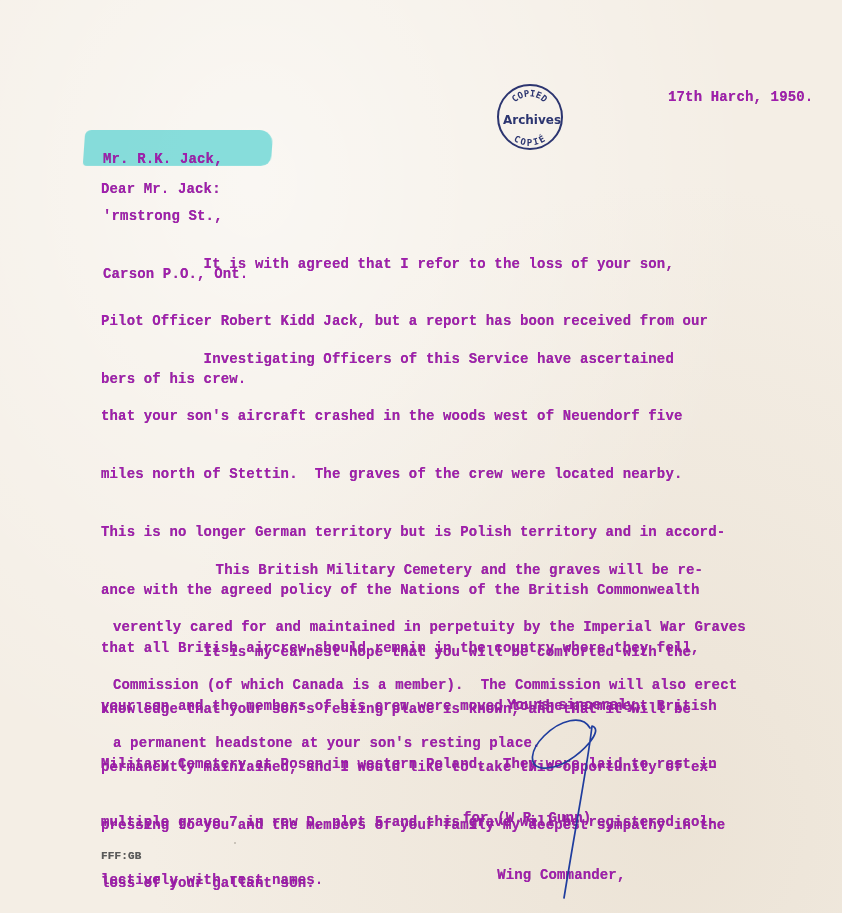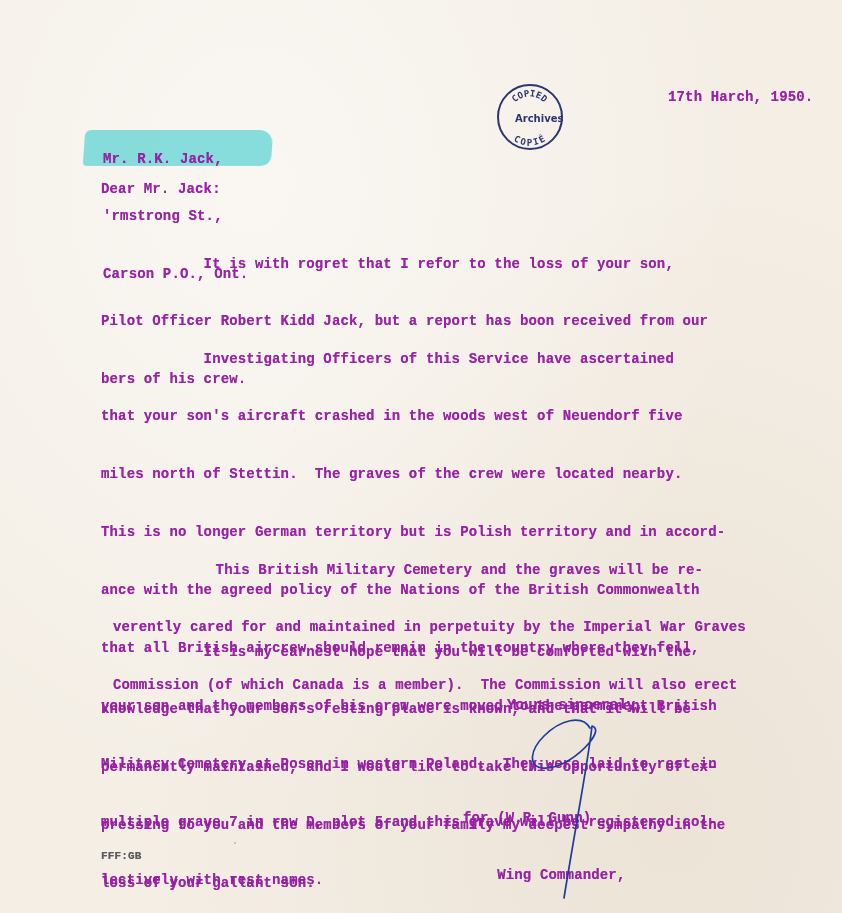--- a/index.html
+++ b/index.html
@@ -65,24 +65,24 @@
       width: 66px;
       height: 66px;
       border: 2.5px solid #2c3570;
       border-radius: 50%;
       box-sizing: border-box;
       color: #2c3570;
     }
     .stamp svg { position: absolute; inset: 0; }
     .stamp-center {
       position: absolute;
-      left: 16px; right: 0;
+      left: 4px; right: 0;
       top: 27px;
       font-family: "DejaVu Sans", sans-serif;
-      font-size: 10px;
+      font-size: 12px;
       font-weight: bold;
     }
     .signature {
       position: absolute;
       left: 520px;
       top: 702px;
       width: 110px;
       height: 200px;
       pointer-events: none;
     }
@@ -123,21 +123,21 @@
 
 <div class="tw addr">
   <span class="addr-line">Mr. R.K. Jack,</span>
   <span class="addr-line">'rmstrong St.,</span>
   <span class="addr-line">Carson P.O., Ont.</span>
 </div>
 
 <div class="tw salutation">Dear Mr. Jack:</div>
 
 <div class="tw para p1">
-  <div>            It is with rogret that I refor to the loss of your son,</div>
+  <div>            It is with agreed that I refor to the loss of your son,</div>
   <div>Pilot Officer Robert Kidd Jack, but a report has boon received from our</div>
   <div>bers of his crew.</div>
 </div>
 
 <div class="tw para p2">
   <div>            Investigating Officers of this Service have ascertained</div>
   <div>that your son's aircraft crashed in the woods west of Neuendorf five</div>
   <div>miles north of Stettin.  The graves of the crew were located nearby.</div>
   <div>This is no longer German territory but is Polish territory and in accord-</div>
   <div>ance with the agreed policy of the Nations of the British Commonwealth</div>
@@ -145,20 +145,21 @@
   <div>your son and the members of his crew were moved to the permanent British</div>
   <div>Military Cemetery at Posen in western Poland.  They were laid to rest in</div>
   <div>multiple grave 7 in row D, plot 5 and this grave will be registered col-</div>
   <div>lectively with rest names.</div>
 </div>
 
 <div class="tw para p3">
   <div>            This British Military Cemetery and the graves will be re-</div>
   <div>verently cared for and maintained in perpetuity by the Imperial War Graves</div>
   <div>Commission (of which Canada is a member).  The Commission will also erect</div>
+  <div>a permanent headstone at your son's resting place.</div>
 </div>
 
 <div class="tw para p4">
   <div>            It is my earnest hope that you will be comforted with the</div>
   <div>knowledge that your son's resting place is known, and that it will be</div>
   <div>permanently maintained, and I would like to take this opportunity of ex-</div>
   <div>pressing to you and the members of your family my deepest sympathy in the</div>
   <div>loss of your gallant son.</div>
 </div>
 

